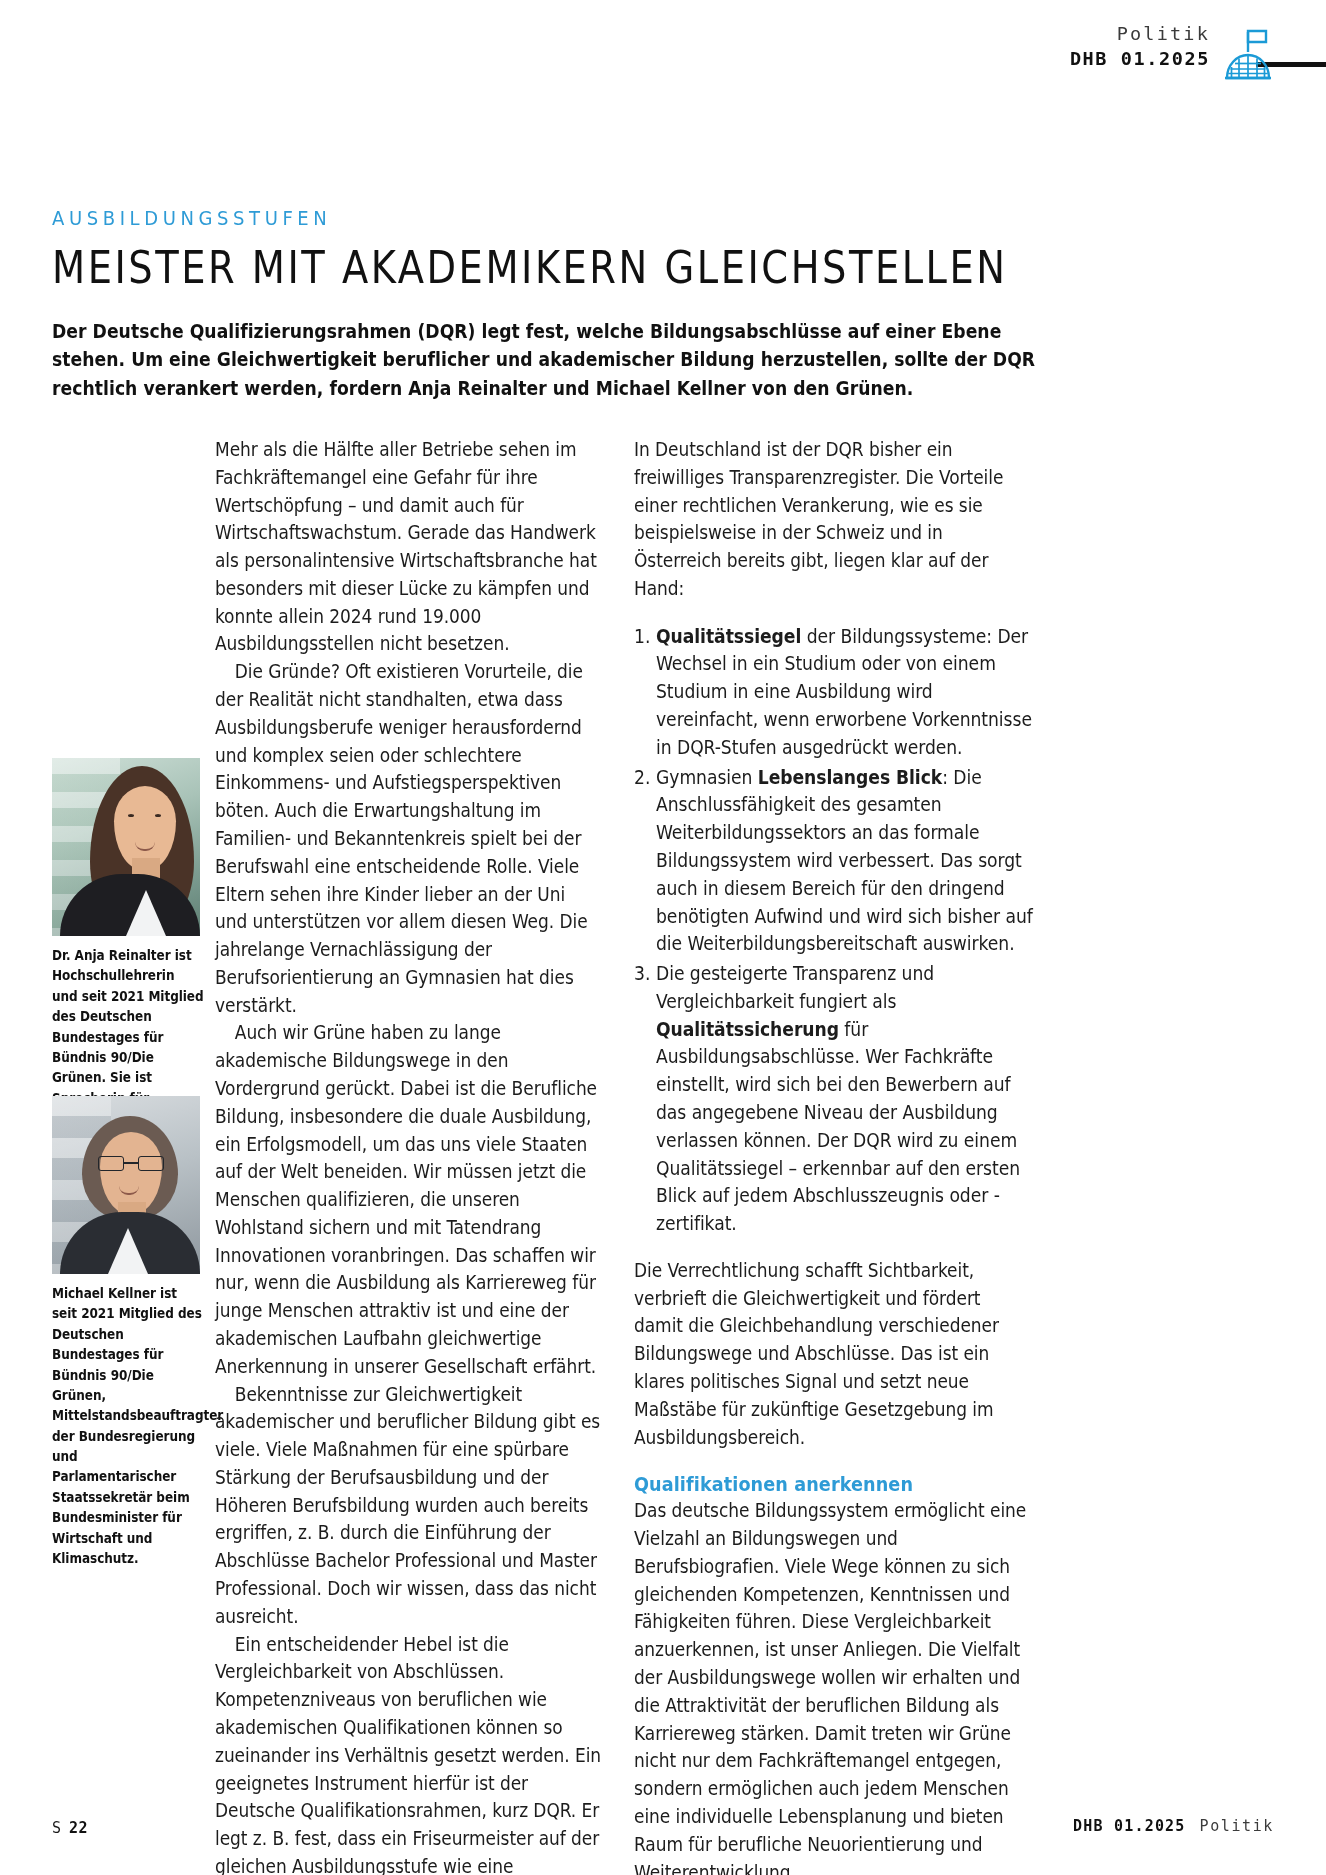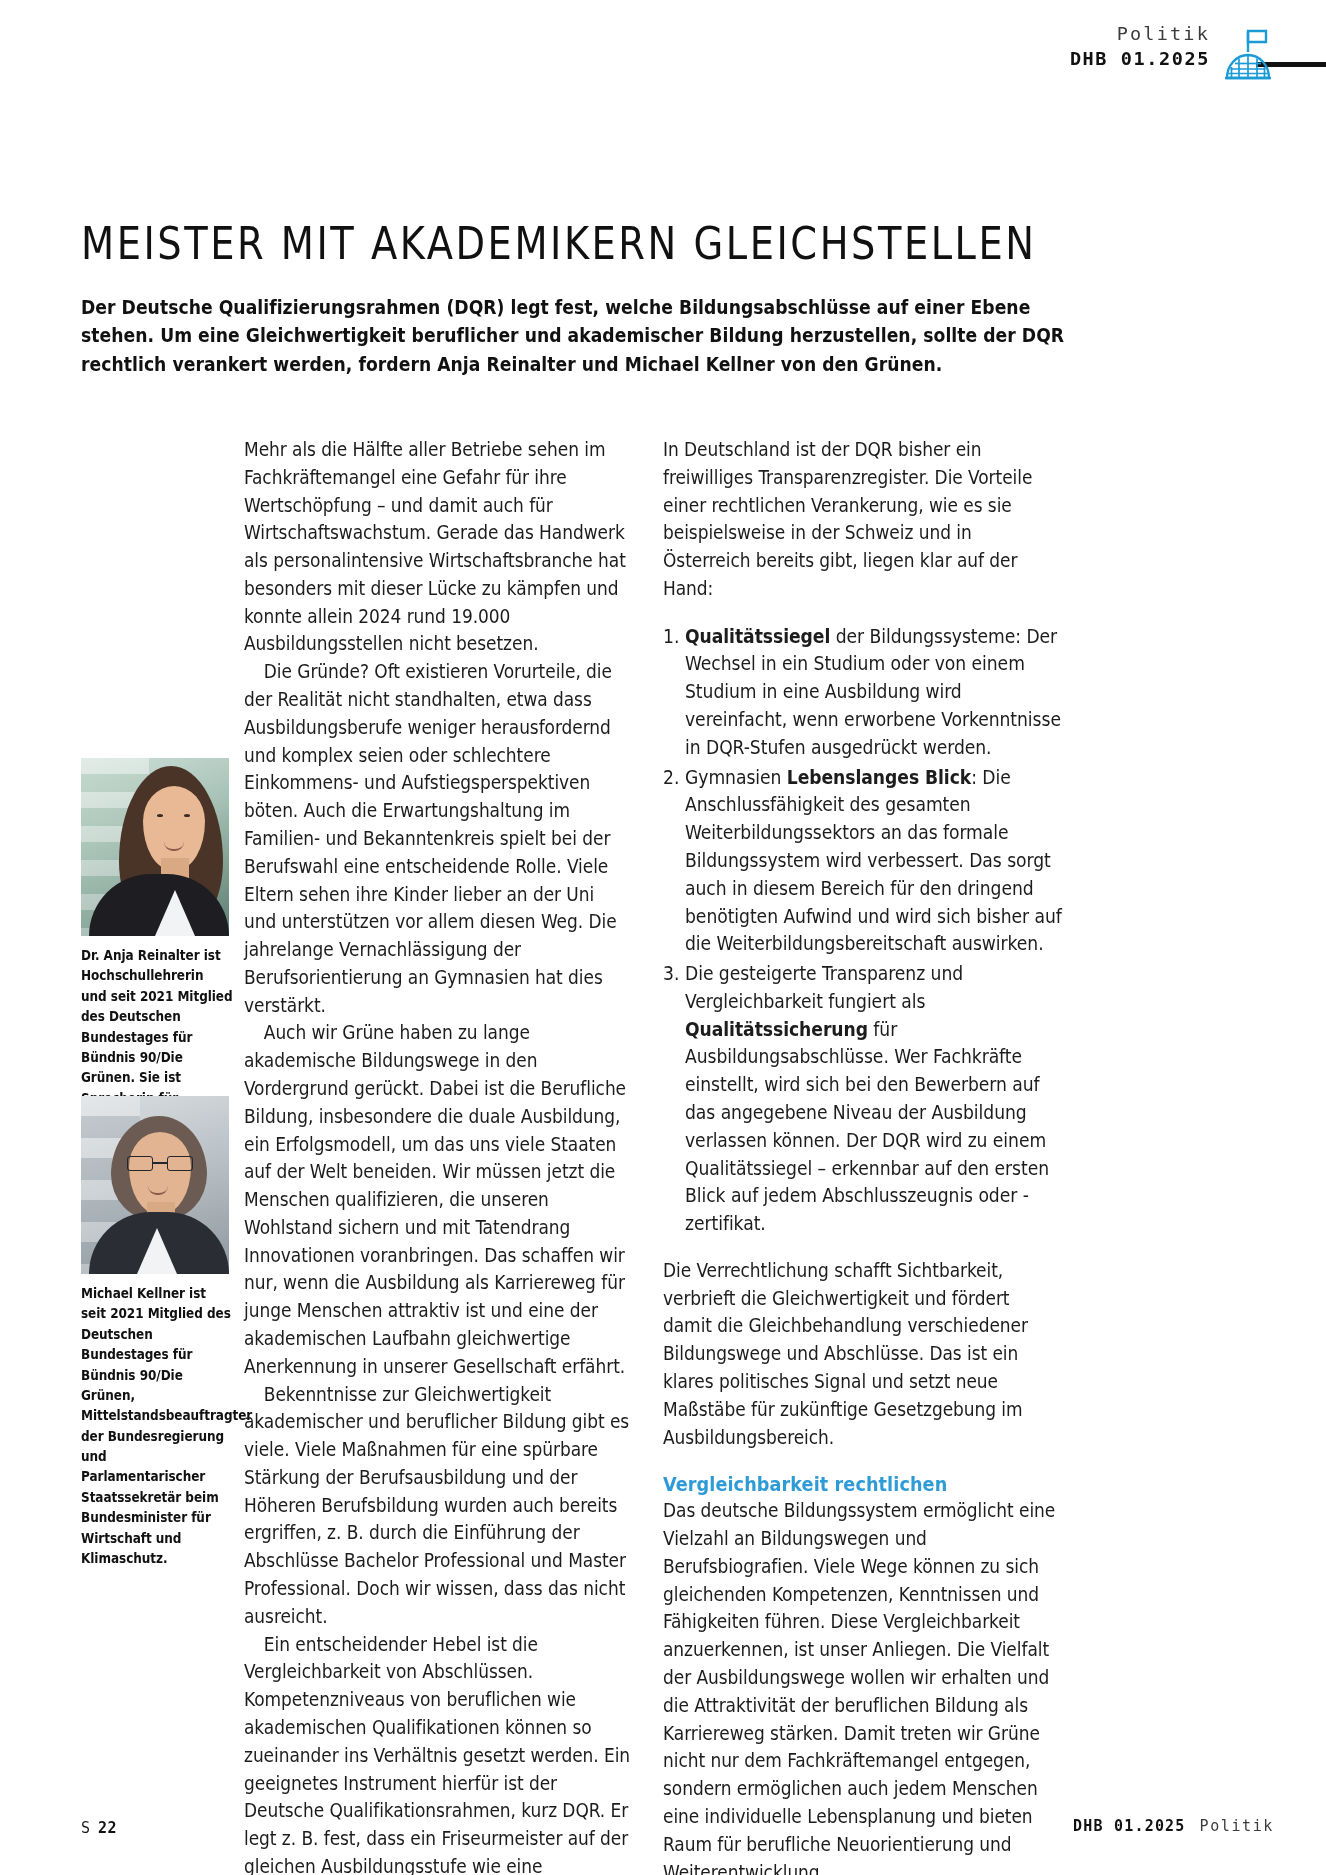--- a/index.html
+++ b/index.html
@@ -10,21 +10,20 @@
     background: #ffffff;
     font-family: "Liberation Sans", sans-serif;
     color: #1a1a1a;
     position: relative;
     overflow: hidden;
   }
 
   .page {
     position: absolute;
     inset: 0;
-    margin-left: 29px;
   }
 
   
   .header {
     position: absolute;
     top: 22px;
     left: 0;
     right: 0;
     height: 70px;
   }
@@ -331,20 +330,21 @@
           <path d="M17 30.5 V50" stroke="#1b9ad6" stroke-width="1.7"></path>
           <path d="M35 30.5 V50" stroke="#1b9ad6" stroke-width="1.7"></path>
           <path d="M9.5 39 V50" stroke="#1b9ad6" stroke-width="1.7"></path>
           <path d="M42.5 39 V50" stroke="#1b9ad6" stroke-width="1.7"></path>
         </svg>
       </div>
     </div>
   </div>
 
   <div class="title-block">
+    <div class="kicker">AUSBILDUNGSSTUFEN</div>
     <h1 class="headline">MEISTER MIT AKADEMIKERN GLEICHSTELLEN</h1>
     <div class="lead">Der Deutsche Qualifizierungsrahmen (DQR) legt fest, welche Bildungsabschlüsse auf einer Ebene stehen. Um eine Gleichwertigkeit beruflicher und akademischer Bildung herzustellen, sollte der DQR rechtlich verankert werden, fordern Anja Reinalter und Michael Kellner von den Grünen.</div>
   </div>
 
   <div class="photo-block photo-1">
     <div class="photo-frame">
       <div class="portrait bg-a">
         <div class="bg-stripe"></div>
         <div class="hair hair-a"></div>
         <div class="face face-a"></div>
@@ -399,21 +399,21 @@
       <li>
         <span class="num">2.</span><span>Gymnasien </span><b>Lebenslanges Blick</b><span>: Die Anschlussfähigkeit des gesamten Weiterbildungssektors an das formale Bildungssystem wird verbessert. Das sorgt auch in diesem Bereich für den dringend benötigten Aufwind und wird sich bisher auf die Weiterbildungsbereitschaft auswirken.</span>
       </li>
       <li>
         <span class="num">3.</span><span>Die gesteigerte Transparenz und Vergleichbarkeit fungiert als </span><b>Qualitätssicherung</b><span> für Ausbildungsabschlüsse. Wer Fachkräfte einstellt, wird sich bei den Bewerbern auf das angegebene Niveau der Ausbildung verlassen können. Der DQR wird zu einem Qualitätssiegel – erkennbar auf den ersten Blick auf jedem Abschlusszeugnis oder -zertifikat.</span>
       </li>
     </ol>
 
     <p class="spaced">Die Verrechtlichung schafft Sichtbarkeit, verbrieft die Gleichwertigkeit und fördert damit die Gleichbehandlung verschiedener Bildungswege und Abschlüsse. Das ist ein klares politisches Signal und setzt neue Maßstäbe für zukünftige Gesetzgebung im Ausbildungsbereich.</p>
 
-    <div class="subhead">Vergleichbarkeit rechtlichen</div>
+    <div class="subhead">Qualifikationen anerkennen</div>
 
     <p class="no-indent">Das deutsche Bildungssystem ermöglicht eine Vielzahl an Bildungswegen und Berufsbiografien. Viele Wege können zu sich gleichenden Kompetenzen, Kenntnissen und Fähigkeiten führen. Diese Vergleichbarkeit anzuerkennen, ist unser Anliegen. Die Vielfalt der Ausbildungswege wollen wir erhalten und die Attraktivität der beruflichen Bildung als Karriereweg stärken. Damit treten wir Grüne nicht nur dem Fachkräftemangel entgegen, sondern ermöglichen auch jedem Menschen eine individuelle Lebensplanung und bieten Raum für berufliche Neuorientierung und Weiterentwicklung.</p>
   </div>
 
   <div class="footer">
     <div class="footer-left">
       <span class="footer-s">S</span>
       <span class="footer-page">22</span>
     </div>
     <div class="footer-right">

